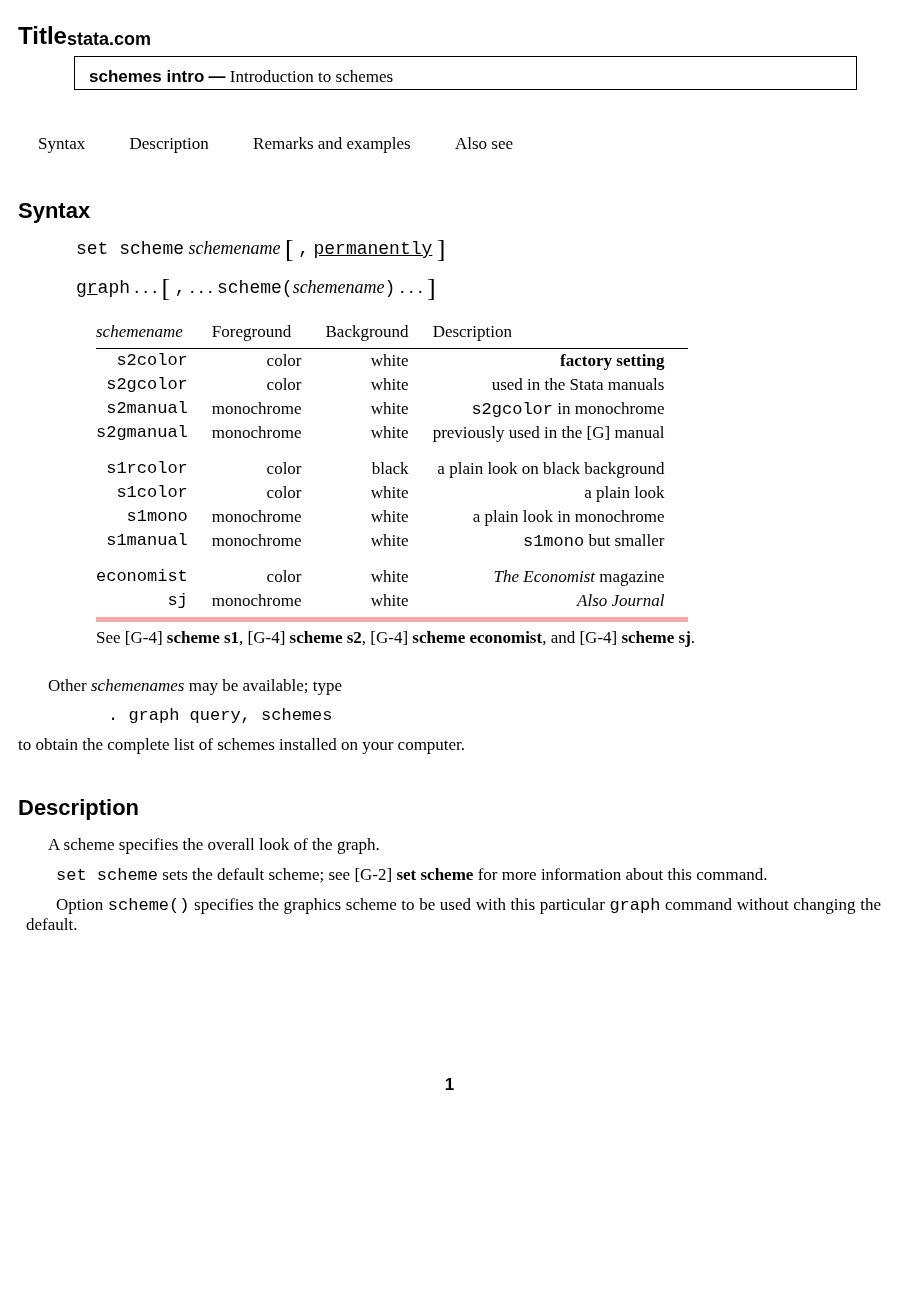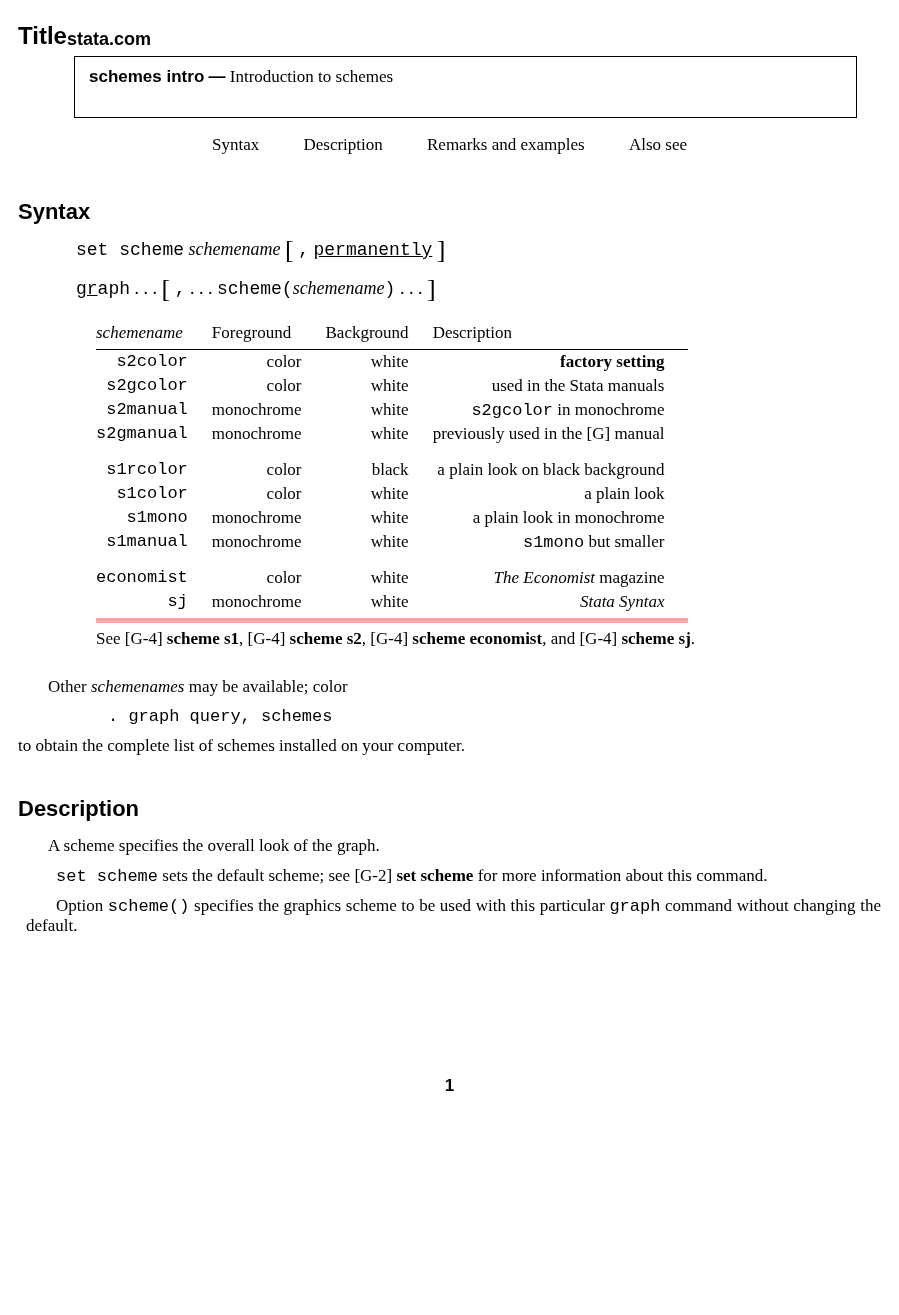--- a/index.html
+++ b/index.html
@@ -30,26 +30,26 @@
   }
   .header-row .brand {
     font-family: Arial, Helvetica, sans-serif;
     font-weight: bold;
     font-size: 18px;
   }
 
   .titlebox {
     border: 1px solid #000;
     margin: 0 24px 0 56px;
-    padding: 10px 14px 30px 14px;
+    padding: 10px 14px 2px 14px;
   }
 
   .nav {
-    text-align: center;
-    margin: 17px 0 44px 0;
+    text-align: left;
+    margin: 44px 0 44px 0;
     font-size: 17px;
   }
   .nav span { margin: 0 20px; }
 
   h2.section {
     font-family: Arial, Helvetica, sans-serif;
     font-weight: bold;
     font-size: 22px;
     margin: 30px 0 14px 0;
   }
@@ -203,31 +203,31 @@
       <tr class="gap">
         <td>economist</td>
         <td>color</td>
         <td>white</td>
         <td><span class="i">The Economist</span> magazine</td>
       </tr>
       <tr class="rule-bottom">
         <td>sj</td>
         <td>monochrome</td>
         <td>white</td>
-        <td><span class="i">Stata Syntax</span></td>
+        <td><span class="i">Also Journal</span></td>
       </tr>
     </tbody>
 </table>
 
 <div class="footnote">
   <span>See </span><span>[G-4]</span><span class="b"> scheme s1</span><span>, </span><span>[G-4]</span><span class="b"> scheme s2</span><span>, </span><span>[G-4]</span><span class="b"> scheme economist</span><span>, and </span><span>[G-4]</span><span class="b"> scheme sj</span><span>.</span>
 </div>
 
 <div class="para" style="margin-top:28px; margin-left:30px;">
-  <span>Other </span><span class="i">schemenames</span><span> may be available; color</span>
+  <span>Other </span><span class="i">schemenames</span><span> may be available; type</span>
 </div>
 <div class="tt" style="margin:6px 0 6px 90px;">. graph query, schemes</div>
 <div class="para" style="margin-left:0;">to obtain the complete list of schemes installed on your computer.</div>
 
 <h2 class="section" style="margin-top:40px;">Description</h2>
 
 <div class="para para-indent">A scheme specifies the overall look of the graph.</div>
 
 <div class="para para-indent justify">
   <span class="tt">set scheme</span><span> sets the default scheme; see </span><span>[G-2]</span><span class="b"> set scheme</span><span> for more information about this command.</span>

